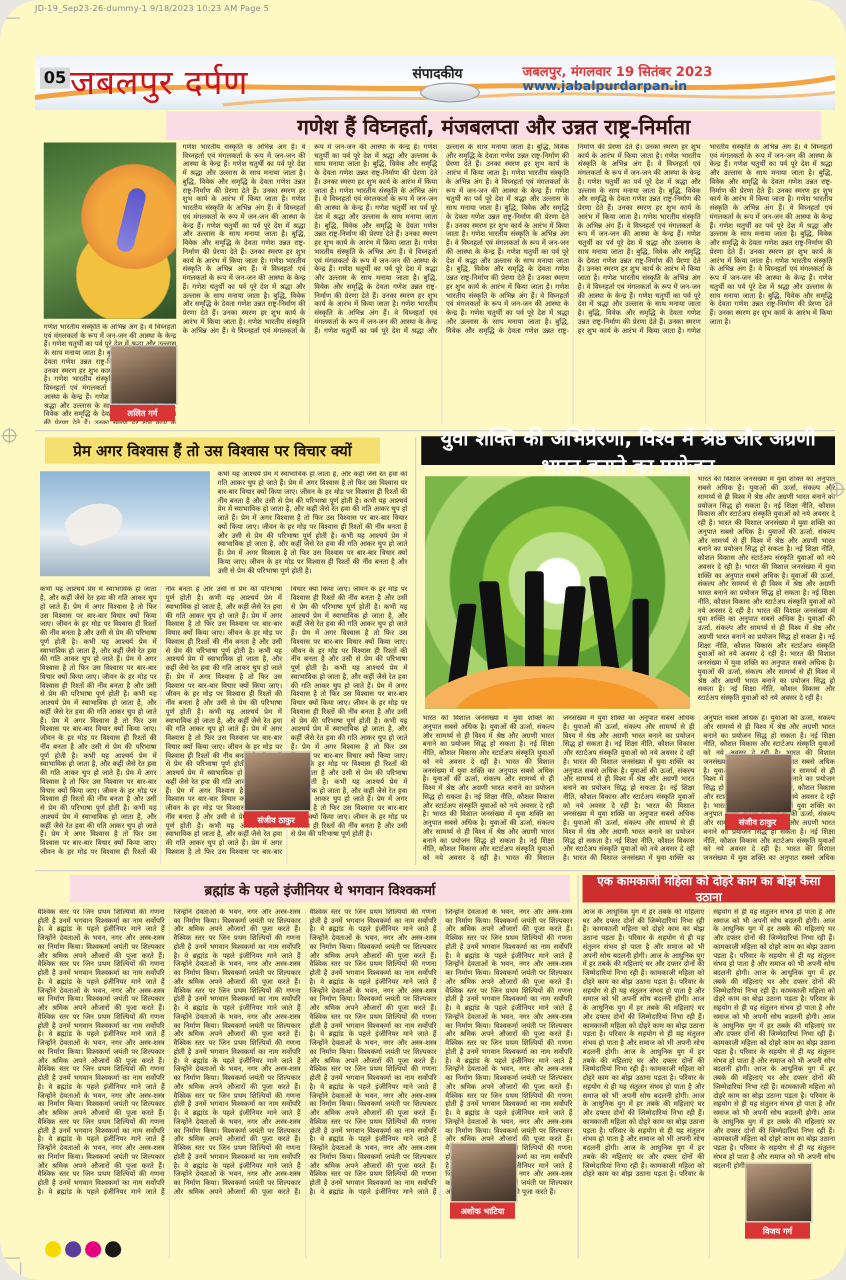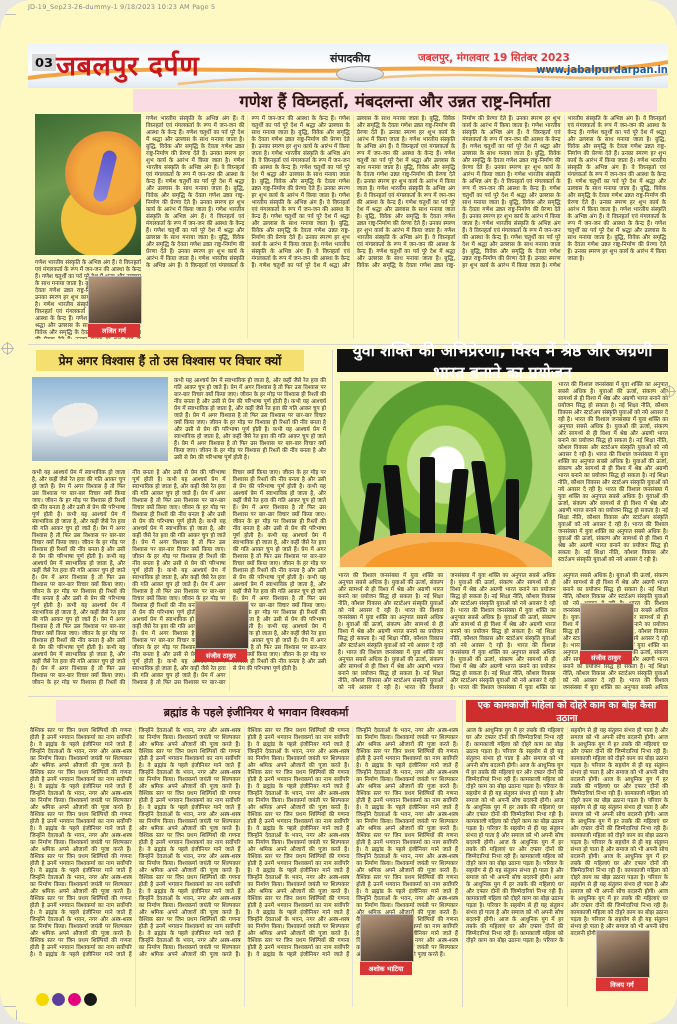--- a/index.html
+++ b/index.html
@@ -5,25 +5,25 @@
   html,body{margin:0;padding:0;background:#e9e7e2;}
   #page{position:relative;width:677px;height:1024px;background:#fef9c3;overflow:hidden;
         font-family:"DejaVu Sans","Liberation Sans",sans-serif;color:#222;border-radius:32px;}
   .abs{position:absolute;}
   
   #slug{left:28px;top:3px;font-size:6.5px;color:#8a8a8a;letter-spacing:.2px;}
   
   #masthead{left:28px;top:44px;width:640px;height:44px;background:linear-gradient(180deg,#eef3f8 0%,#ffffff 55%,#dfe9f2 100%);}
   #swoosh{left:28px;top:44px;width:640px;height:44px;}
   #pagenum{left:32px;top:54px;background:#d8d8d8;color:#111;font-weight:bold;font-size:13px;padding:1px 3px;}
-  #mast-title{left:56px;top:46px;font-size:27px;font-weight:bold;color:#c8161d;letter-spacing:.5px;}
+  #mast-title{left:56px;top:46px;font-size:27px;font-weight:normal;color:#c8161d;letter-spacing:.5px;}
   #mast-section{left:330px;top:50px;font-size:11px;font-weight:bold;color:#222;}
   #mast-ellipse{left:336px;top:66px;width:46px;height:14px;border:1.5px solid #9aa0a6;border-radius:50%;background:linear-gradient(180deg,#f2f2f2,#cfd4d9);}
   #mast-date{left:418px;top:50px;width:250px;text-align:left;font-size:10.5px;font-weight:bold;color:#e03a3c;}
-  #mast-url{left:418px;top:64px;width:250px;text-align:right;font-size:10px;font-weight:bold;color:#1a5fae;}
+  #mast-url{left:418px;top:64px;width:250px;text-align:left;font-size:10px;font-weight:bold;color:#1a5fae;}
   
   .bar{display:flex;align-items:center;justify-content:center;font-weight:bold;text-align:center;}
   #lead-headline{left:133px;top:89px;width:524px;height:23px;background:#f9dce4;color:#33150f;font-size:16.5px;}
   #ml-headline{left:36px;top:350px;width:268px;height:21px;background:#f5df6e;color:#1c1304;font-size:12px;}
   #mr-headline{left:337px;top:349px;width:331px;height:23px;background:#121212;color:#ffffff;font-size:16px;}
   #bl-headline{left:56px;top:700px;width:400px;height:22px;background:#f9dce4;color:#33150f;font-size:11px;}
   #br-headline{left:466px;top:700px;width:202px;height:22px;background:#cf2e2e;color:#ffffff;font-size:9.5px;}
   
   .body{font-size:5.6px;line-height:7px;text-align:justify;color:#2b2b2b;overflow:hidden;}
   .cols2{column-count:2;column-gap:7px;column-rule:1px solid #e3e1dc;}
@@ -66,28 +66,28 @@
 <div id="page">
 
   <div class="abs" id="slug">JD-19_Sep23-26-dummy-1  9/18/2023  10:23 AM  Page 5</div>
   <div class="abs crop-h" style="left:0;top:14px;width:16px;"></div>
 
   <div class="abs" id="masthead"></div>
   <svg class="abs" id="swoosh" viewBox="0 0 640 44">
     <path d="M0,34 C120,18 260,30 330,26 C430,20 560,34 640,18" stroke="#f29422" stroke-width="4" fill="none" opacity=".85"></path>
     <path d="M150,40 C240,30 300,38 360,33 C460,26 560,40 640,30" stroke="#f6b35c" stroke-width="2.5" fill="none" opacity=".8"></path>
   </svg>
-  <div class="abs" id="pagenum">03</div>
+  <div class="abs" id="pagenum">05</div>
   <div class="abs" id="mast-title">जबलपुर दर्पण</div>
   <div class="abs" id="mast-section">संपादकीय</div>
   <div class="abs" id="mast-ellipse"></div>
   <div class="abs" id="mast-date">जबलपुर, मंगलवार 19 सितंबर 2023</div>
   <div class="abs" id="mast-url">www.jabalpurdarpan.in</div>
 
-  <div class="abs bar" id="lead-headline">गणेश हैं विघ्नहर्ता, मंबदलन्ता और उन्नत राष्ट्र-निर्माता</div>
+  <div class="abs bar" id="lead-headline">गणेश हैं विघ्नहर्ता, मंजबलप्ता और उन्नत राष्ट्र-निर्माता</div>
   <div class="abs" id="ganesh-photo"></div>
   <div class="abs" id="ganesh-trunk"></div>
   <div class="abs body cols5" style="left:146px;top:115px;width:520px;height:224px;">गणेश भारतीय संस्कृति के अभिन्न अंग हैं। वे विघ्नहर्ता एवं मंगलकर्ता के रूप में जन-जन की आस्था के केन्द्र हैं। गणेश चतुर्थी का पर्व पूरे देश में श्रद्धा और उल्लास के साथ मनाया जाता है। बुद्धि, विवेक और समृद्धि के देवता गणेश उन्नत राष्ट्र-निर्माण की प्रेरणा देते हैं। उनका स्मरण हर शुभ कार्य के आरंभ में किया जाता है। गणेश भारतीय संस्कृति के अभिन्न अंग हैं। वे विघ्नहर्ता एवं मंगलकर्ता के रूप में जन-जन की आस्था के केन्द्र हैं। गणेश चतुर्थी का पर्व पूरे देश में श्रद्धा और उल्लास के साथ मनाया जाता है। बुद्धि, विवेक और समृद्धि के देवता गणेश उन्नत राष्ट्र-निर्माण की प्रेरणा देते हैं। उनका स्मरण हर शुभ कार्य के आरंभ में किया जाता है। गणेश भारतीय संस्कृति के अभिन्न अंग हैं। वे विघ्नहर्ता एवं मंगलकर्ता के रूप में जन-जन की आस्था के केन्द्र हैं। गणेश चतुर्थी का पर्व पूरे देश में श्रद्धा और उल्लास के साथ मनाया जाता है। बुद्धि, विवेक और समृद्धि के देवता गणेश उन्नत राष्ट्र-निर्माण की प्रेरणा देते हैं। उनका स्मरण हर शुभ कार्य के आरंभ में किया जाता है। गणेश भारतीय संस्कृति के अभिन्न अंग हैं। वे विघ्नहर्ता एवं मंगलकर्ता के रूप में जन-जन की आस्था के केन्द्र हैं। गणेश चतुर्थी का पर्व पूरे देश में श्रद्धा और उल्लास के साथ मनाया जाता है। बुद्धि, विवेक और समृद्धि के देवता गणेश उन्नत राष्ट्र-निर्माण की प्रेरणा देते हैं। उनका स्मरण हर शुभ कार्य के आरंभ में किया जाता है। गणेश भारतीय संस्कृति के अभिन्न अंग हैं। वे विघ्नहर्ता एवं मंगलकर्ता के रूप में जन-जन की आस्था के केन्द्र हैं। गणेश चतुर्थी का पर्व पूरे देश में श्रद्धा और उल्लास के साथ मनाया जाता है। बुद्धि, विवेक और समृद्धि के देवता गणेश उन्नत राष्ट्र-निर्माण की प्रेरणा देते हैं। उनका स्मरण हर शुभ कार्य के आरंभ में किया जाता है। गणेश भारतीय संस्कृति के अभिन्न अंग हैं। वे विघ्नहर्ता एवं मंगलकर्ता के रूप में जन-जन की आस्था के केन्द्र हैं। गणेश चतुर्थी का पर्व पूरे देश में श्रद्धा और उल्लास के साथ मनाया जाता है। बुद्धि, विवेक और समृद्धि के देवता गणेश उन्नत राष्ट्र-निर्माण की प्रेरणा देते हैं। उनका स्मरण हर शुभ कार्य के आरंभ में किया जाता है। गणेश भारतीय संस्कृति के अभिन्न अंग हैं। वे विघ्नहर्ता एवं मंगलकर्ता के रूप में जन-जन की आस्था के केन्द्र हैं। गणेश चतुर्थी का पर्व पूरे देश में श्रद्धा और उल्लास के साथ मनाया जाता है। बुद्धि, विवेक और समृद्धि के देवता गणेश उन्नत राष्ट्र-निर्माण की प्रेरणा देते हैं। उनका स्मरण हर शुभ कार्य के आरंभ में किया जाता है। गणेश भारतीय संस्कृति के अभिन्न अंग हैं। वे विघ्नहर्ता एवं मंगलकर्ता के रूप में जन-जन की आस्था के केन्द्र हैं। गणेश चतुर्थी का पर्व पूरे देश में श्रद्धा और उल्लास के साथ मनाया जाता है। बुद्धि, विवेक और समृद्धि के देवता गणेश उन्नत राष्ट्र-निर्माण की प्रेरणा देते हैं। उनका स्मरण हर शुभ कार्य के आरंभ में किया जाता है। गणेश भारतीय संस्कृति के अभिन्न अंग हैं। वे विघ्नहर्ता एवं मंगलकर्ता के रूप में जन-जन की आस्था के केन्द्र हैं। गणेश चतुर्थी का पर्व पूरे देश में श्रद्धा और उल्लास के साथ मनाया जाता है। बुद्धि, विवेक और समृद्धि के देवता गणेश उन्नत राष्ट्र-निर्माण की प्रेरणा देते हैं। उनका स्मरण हर शुभ कार्य के आरंभ में किया जाता है। गणेश भारतीय संस्कृति के अभिन्न अंग हैं। वे विघ्नहर्ता एवं मंगलकर्ता के रूप में जन-जन की आस्था के केन्द्र हैं। गणेश चतुर्थी का पर्व पूरे देश में श्रद्धा और उल्लास के साथ मनाया जाता है। बुद्धि, विवेक और समृद्धि के देवता गणेश उन्नत राष्ट्र-निर्माण की प्रेरणा देते हैं। उनका स्मरण हर शुभ कार्य के आरंभ में किया जाता है। गणेश भारतीय संस्कृति के अभिन्न अंग हैं। वे विघ्नहर्ता एवं मंगलकर्ता के रूप में जन-जन की आस्था के केन्द्र हैं। गणेश चतुर्थी का पर्व पूरे देश में श्रद्धा और उल्लास के साथ मनाया जाता है। बुद्धि, विवेक और समृद्धि के देवता गणेश उन्नत राष्ट्र-निर्माण की प्रेरणा देते हैं। उनका स्मरण हर शुभ कार्य के आरंभ में किया जाता है। गणेश भारतीय संस्कृति के अभिन्न अंग हैं। वे विघ्नहर्ता एवं मंगलकर्ता के रूप में जन-जन की आस्था के केन्द्र हैं। गणेश चतुर्थी का पर्व पूरे देश में श्रद्धा और उल्लास के साथ मनाया जाता है। बुद्धि, विवेक और समृद्धि के देवता गणेश उन्नत राष्ट्र-निर्माण की प्रेरणा देते हैं। उनका स्मरण हर शुभ कार्य के आरंभ में किया जाता है। गणेश भारतीय संस्कृति के अभिन्न अंग हैं। वे विघ्नहर्ता एवं मंगलकर्ता के रूप में जन-जन की आस्था के केन्द्र हैं। गणेश चतुर्थी का पर्व पूरे देश में श्रद्धा और उल्लास के साथ मनाया जाता है। बुद्धि, विवेक और समृद्धि के देवता गणेश उन्नत राष्ट्र-निर्माण की प्रेरणा देते हैं। उनका स्मरण हर शुभ कार्य के आरंभ में किया जाता है। गणेश भारतीय संस्कृति के अभिन्न अंग हैं। वे विघ्नहर्ता एवं मंगलकर्ता के रूप में जन-जन की आस्था के केन्द्र हैं। गणेश चतुर्थी का पर्व पूरे देश में श्रद्धा और उल्लास के साथ मनाया जाता है। बुद्धि, विवेक और समृद्धि के देवता गणेश उन्नत राष्ट्र-निर्माण की प्रेरणा देते हैं। उनका स्मरण हर शुभ कार्य के आरंभ में किया जाता है। गणेश भारतीय संस्कृति के अभिन्न अंग हैं। वे विघ्नहर्ता एवं मंगलकर्ता के रूप में जन-जन की आस्था के केन्द्र हैं। गणेश चतुर्थी का पर्व पूरे देश में श्रद्धा और उल्लास के साथ मनाया जाता है। बुद्धि, विवेक और समृद्धि के देवता गणेश उन्नत राष्ट्र-निर्माण की प्रेरणा देते हैं। उनका स्मरण हर शुभ कार्य के आरंभ में किया जाता है। गणेश भारतीय संस्कृति के अभिन्न अंग हैं। वे विघ्नहर्ता एवं मंगलकर्ता के रूप में जन-जन की आस्था के केन्द्र हैं। गणेश चतुर्थी का पर्व पूरे देश में श्रद्धा और उल्लास के साथ मनाया जाता है। बुद्धि, विवेक और समृद्धि के देवता गणेश उन्नत राष्ट्र-निर्माण की प्रेरणा देते हैं। उनका स्मरण हर शुभ कार्य के आरंभ में किया जाता है। </div>
   <div class="abs body" style="left:35px;top:259px;width:106px;height:80px;">गणेश भारतीय संस्कृति के अभिन्न अंग हैं। वे विघ्नहर्ता एवं मंगलकर्ता के रूप में जन-जन की आस्था के केन्द्र हैं। गणेश चतुर्थी का पर्व पूरे देश में श्रद्धा और उल्लास के साथ मनाया जाता है। बुद्धि, विवेक और समृद्धि के देवता गणेश उन्नत राष्ट्र-निर्माण की प्रेरणा देते हैं। उनका स्मरण हर शुभ कार्य के आरंभ में किया जाता है। गणेश भारतीय संस्कृति के अभिन्न अंग हैं। वे विघ्नहर्ता एवं मंगलकर्ता के रूप में जन-जन की आस्था के केन्द्र हैं। गणेश चतुर्थी का पर्व पूरे देश में श्रद्धा और उल्लास के साथ मनाया जाता है। बुद्धि, विवेक और समृद्धि के देवता गणेश उन्नत राष्ट्र-निर्माण की प्रेरणा देते हैं। उनका स्मरण हर शुभ कार्य के आरंभ में किया जाता है। गणेश भारतीय संस्कृति के अभिन्न अंग हैं। वे विघ्नहर्ता एवं मंगलकर्ता के रूप में जन-जन की आस्था के केन्द्र हैं। गणेश चतुर्थी का पर्व पूरे देश में श्रद्धा और उल्लास के साथ मनाया जाता है। बुद्धि, विवेक और समृद्धि के देवता गणेश उन्नत राष्ट्र-निर्माण की प्रेरणा देते हैं। उनका स्मरण हर शुभ कार्य के आरंभ में किया जाता है। </div>
   <div class="abs author" style="left:52px;top:276px;padding-left:36px;">
     <div class="ph"></div>
     <div class="nm">ललित गर्ग</div>
   </div>
 
   <div class="abs hrule" style="left:28px;top:344px;width:640px;"></div>

